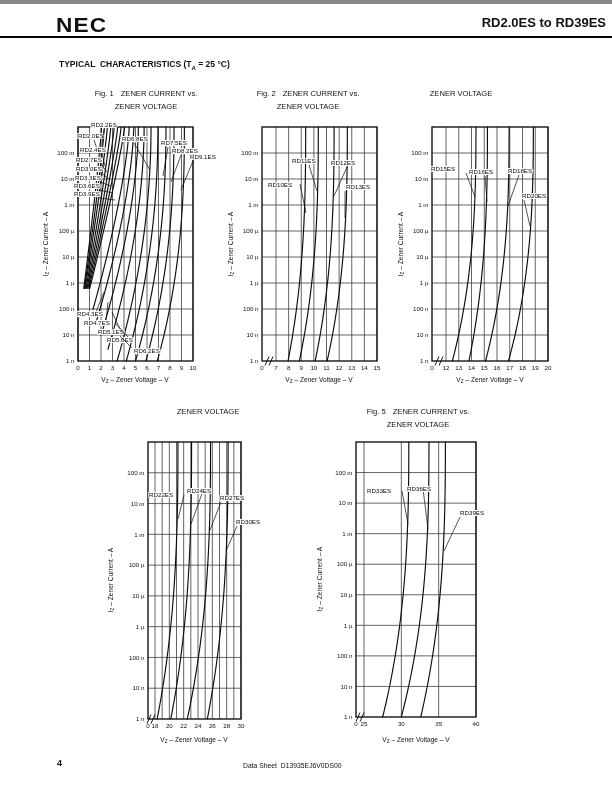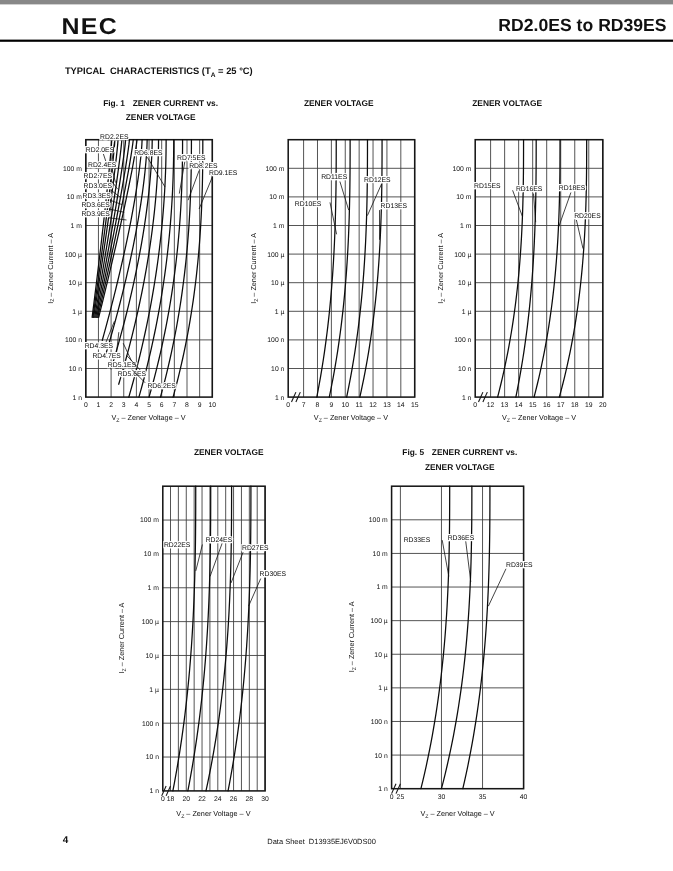--- a/index.html
+++ b/index.html
@@ -3,26 +3,26 @@
 <meta charset="utf-8">
 <style>
   html,body { margin:0; padding:0; background:#888; }
   .page {
     position:relative; width:612px; height:792px; background:#ffffff;
     margin:4px auto; overflow:hidden;
     font-family:"Liberation Sans", sans-serif; color:#111;padding-left:40px;
   }
   .logo { position:absolute; left:56px; top:9px; font-size:21px; font-weight:bold;
           letter-spacing:1px; transform:scaleX(1.08); transform-origin:left; }
-  .doc-title { position:absolute; right:46px; top:11px; font-size:16px; font-weight:bold; }
+  .doc-title { position:absolute; right:46px; top:11px; font-size:13px; font-weight:bold; }
   .header-rule { position:absolute; left:0; right:0; top:32px; height:2px; background:#000; }
   .sec-title { position:absolute; left:59px; top:55px; font-size:8.5px; font-weight:bold; white-space:pre; }
   .sec-title sub { font-size:6px; }
   .fig-title { position:absolute; width:200px; text-align:center; font-size:7.6px;
-               font-weight:bold; line-height:13px; }
+               font-weight:normal; line-height:13px; }
   .fig-title .fig-label { margin-right:7px; }
   svg.chart { position:absolute; overflow:visible; }
   svg.chart text { font-family:"Liberation Sans", sans-serif; }
   .watermark { position:absolute; left:148px; top:351px; font-size:50px; letter-spacing:11px;
                color:#c9a89f; opacity:0.5; mix-blend-mode:multiply; white-space:nowrap;
                pointer-events:none; font-weight:600; }
   .page-num { position:absolute; left:57px; top:754px; font-size:9px; font-weight:bold; }
   .doc-ref { position:absolute; left:243px; top:758px; font-size:6.8px; white-space:pre; }
 </style>
 </head>
@@ -34,20 +34,21 @@
   <div class="doc-title">RD2.0ES to RD39ES</div>
   <div class="header-rule"></div>
 
   <div class="sec-title"><span>TYPICAL  CHARACTERISTICS (T</span><sub>A</sub><span> = 25 °C)</span></div>
 
   <div class="fig-title" style="left:46px; top:83px;">
     <div><span class="fig-label">Fig. 1</span><span>ZENER CURRENT vs.</span></div>
     <div>ZENER VOLTAGE</div>
   </div>
   <div class="fig-title" style="left:208px; top:83px;">
+    <div><span class="fig-label">Fig. 2</span><span>ZENER CURRENT vs.</span></div>
     <div>ZENER VOLTAGE</div>
   </div>
   <div class="fig-title" style="left:361px; top:83px;">
     <div>ZENER VOLTAGE</div>
   </div>
   <div class="fig-title" style="left:108px; top:401px;">
     <div>ZENER VOLTAGE</div>
   </div>
   <div class="fig-title" style="left:318px; top:401px;">
     <div><span class="fig-label">Fig. 5</span><span>ZENER CURRENT vs.</span></div>

